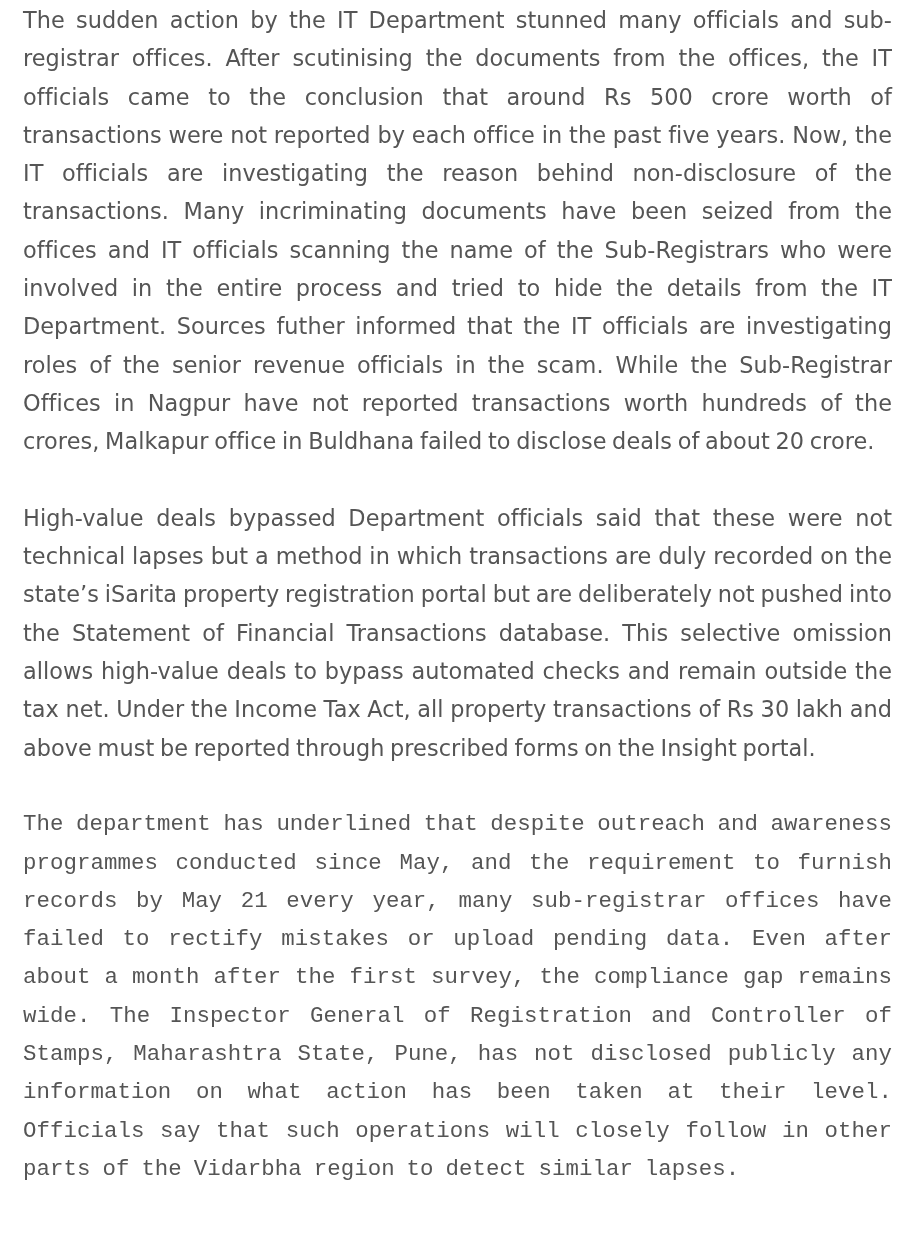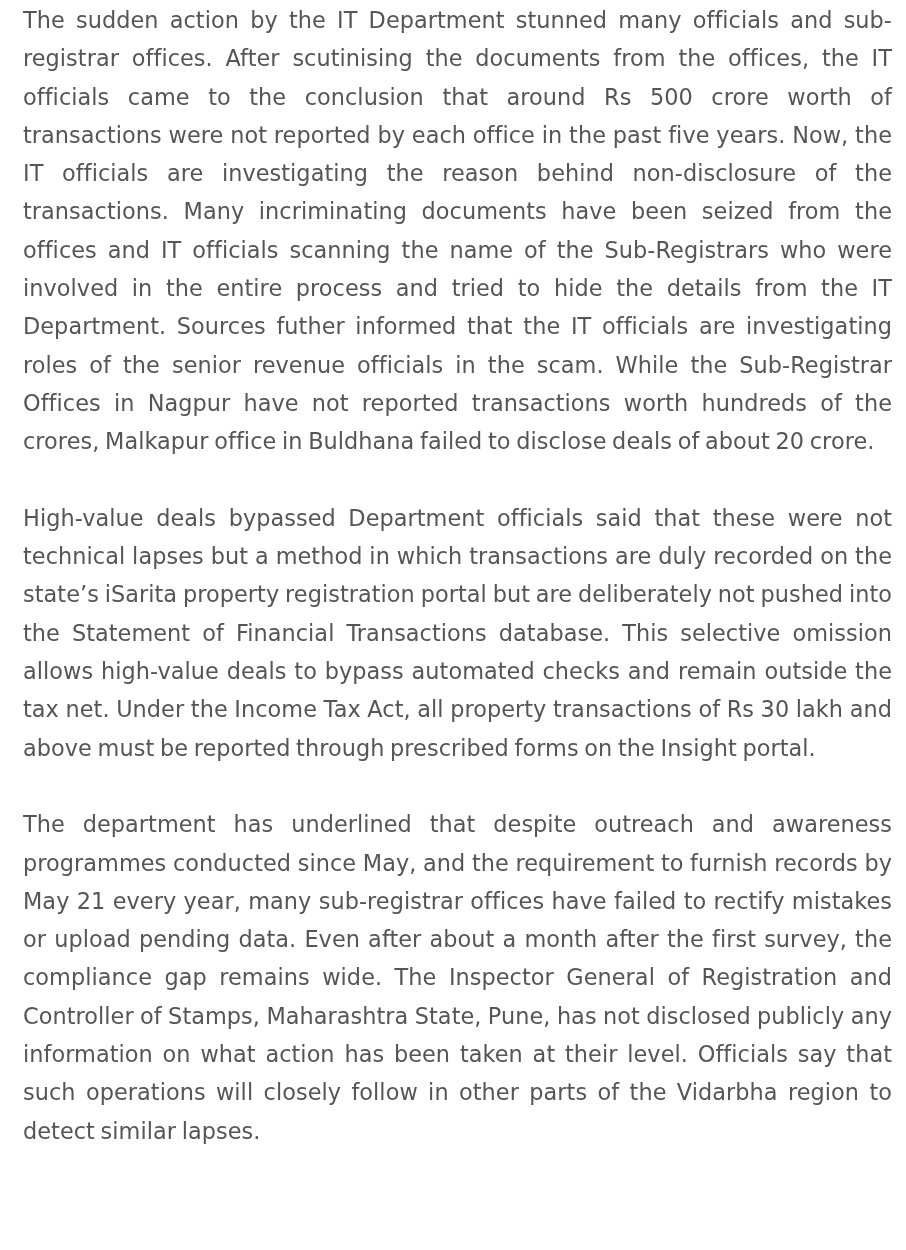--- a/index.html
+++ b/index.html
@@ -23,20 +23,21 @@
       color: #555555;
       letter-spacing: 0.05px;
       word-spacing: -1.5px;
     }
     .article p {
       margin: 0 0 38.3px 0;
       text-align: justify;
     }
     .article p:last-child {
       margin-bottom: 0;
+      font-family: Liberation Mono, monospace;
     }
   </style>
 </head>
 <body>
 
 <div class="article">
   <p>The sudden action by the IT Department stunned many officials and sub-registrar offices. After scutinising the documents from the offices, the IT officials came to the conclusion that around Rs 500 crore worth of transactions were not reported by each office in the past five years. Now, the IT officials are investigating the reason behind non-disclosure of the transactions. Many incriminating documents have been seized from the offices and IT officials scanning the name of the Sub-Registrars who were involved in the entire process and tried to hide the details from the IT Department. Sources futher informed that the IT officials are investigating roles of the senior revenue officials in the scam. While the Sub-Registrar Offices in Nagpur have not reported transactions worth hundreds of the crores, Malkapur office in Buldhana failed to disclose deals of about 20 crore.</p>
   <p>High-value deals bypassed Department officials said that these were not technical lapses but a method in which transactions are duly recorded on the state’s iSarita property registration portal but are deliberately not pushed into the Statement of Financial Transactions database. This selective omission allows high-value deals to bypass automated checks and remain outside the tax net. Under the Income Tax Act, all property transactions of Rs 30 lakh and above must be reported through prescribed forms on the Insight portal.</p>
   <p>The department has underlined that despite outreach and awareness programmes conducted since May, and the requirement to furnish records by May 21 every year, many sub-registrar offices have failed to rectify mistakes or upload pending data. Even after about a month after the first survey, the compliance gap remains wide. The Inspector General of Registration and Controller of Stamps, Maharashtra State, Pune, has not disclosed publicly any information on what action has been taken at their level. Officials say that such operations will closely follow in other parts of the Vidarbha region to detect similar lapses.</p>
 </div>

